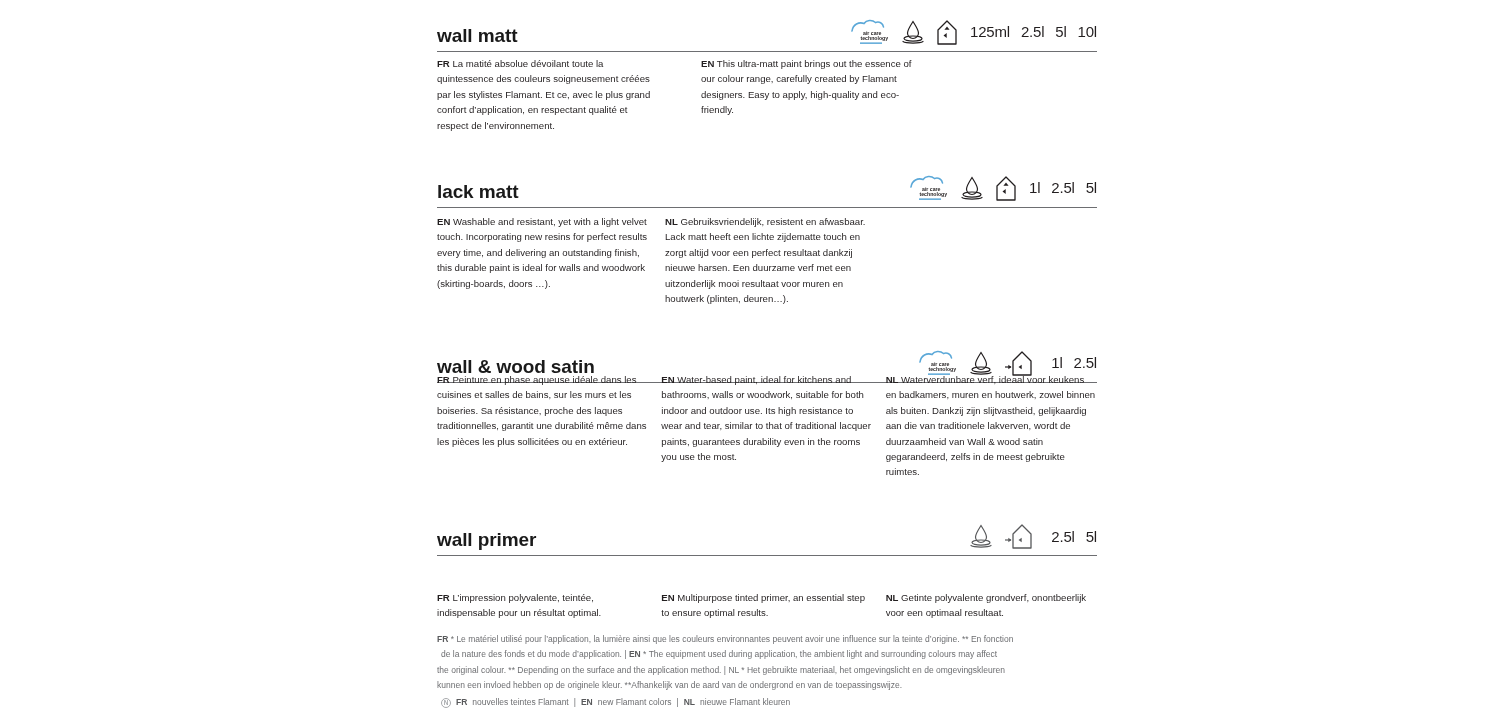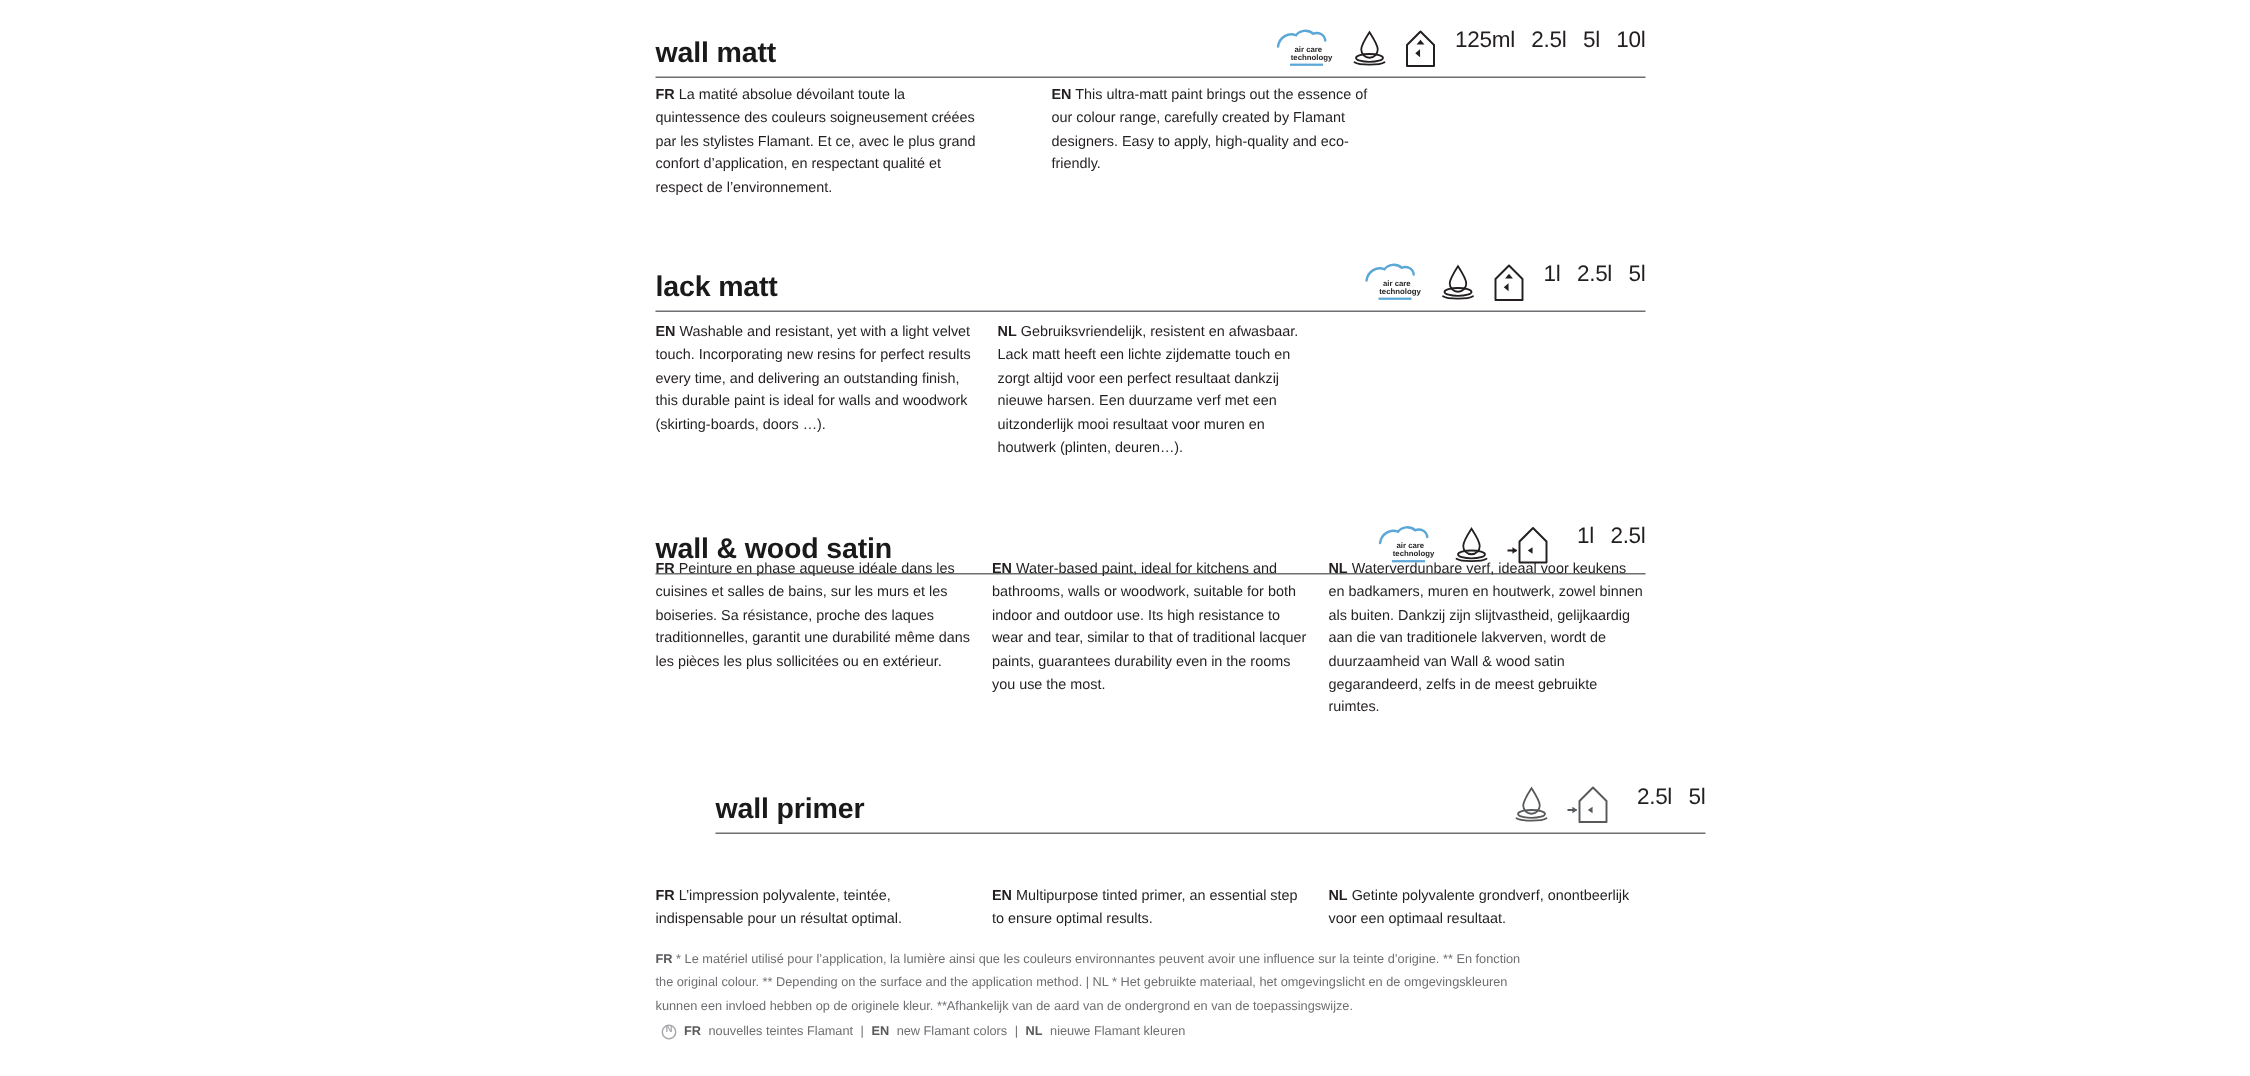--- a/index.html
+++ b/index.html
@@ -49,21 +49,21 @@
     bottom: 0;
     height: 1px;
     background: #6d6e71;
   }
 
   .spec-row {
     position: absolute;
     right: 0;
     bottom: 6px;
     display: flex;
-    align-items: flex-start;
+    align-items: center;
     gap: 9px;
   }
 
   .icons {
     display: flex;
     align-items: flex-end;
     gap: 10px;
   }
 
   .volumes {
@@ -296,21 +296,21 @@
     <div class="col c2">
       <span class="lang">EN</span>
       <span>Water-based paint, ideal for kitchens and bathrooms, walls or woodwork, suitable for both indoor and outdoor use. Its high resistance to wear and tear, similar to that of traditional lacquer paints, guarantees durability even in the rooms you use the most.</span>
     </div>
     <div class="col c3">
       <span class="lang">NL</span>
       <span>Waterverdunbare verf, ideaal voor keukens en badkamers, muren en houtwerk, zowel binnen als buiten. Dankzij zijn slijtvastheid, gelijkaardig aan die van traditionele lakverven, wordt de duurzaamheid van Wall &amp; wood satin gegarandeerd, zelfs in de meest gebruikte ruimtes.</span>
     </div>
   </div>
 
-  <div class="product" style="top:512px;margin-left:40px;">
+  <div class="product" style="top:512px;">
     <div class="product-head">
       <div class="product-title">wall primer</div>
       <div class="spec-row">
         <div class="icons">
           <span>
             <svg class="icon icon-drop" viewBox="0 0 26 27">
               <path d="M13 2.5 C16.5 8, 18.5 11, 18.5 14 A5.5 5.5 0 0 1 7.5 14 C7.5 11, 9.5 8, 13 2.5 Z" fill="none" stroke="#58595b" stroke-width="1.2"></path>
               <ellipse cx="13" cy="19.6" rx="9" ry="2.6" fill="none" stroke="#58595b" stroke-width="1.2"></ellipse>
               <path d="M3 22.5 C6 24.6, 20 24.6, 23 22.5" fill="none" stroke="#58595b" stroke-width="1.2" stroke-linecap="round"></path>
             </svg>
@@ -346,20 +346,24 @@
       <span class="lang">NL</span>
       <span>Getinte polyvalente grondverf, onontbeerlijk voor een optimaal resultaat.</span>
     </div>
   </div>
 
   <div class="footnotes">
     <div class="fn-line">
       <span class="lang">FR</span>
       <span>* Le matériel utilisé pour l’application, la lumière ainsi que les couleurs environnantes peuvent avoir une influence sur la teinte d’origine.  ** En fonction</span>
     </div>
+    <div class="fn-line fn-indent">
+      <span>de la nature des fonds et du mode d’application.  |  </span><span class="lang">EN</span>
+      <span>* The equipment used during application, the ambient light and surrounding colours may affect</span>
+    </div>
     <div class="fn-line">the original colour.  ** Depending on the surface and the application method. | NL * Het gebruikte materiaal, het omgevingslicht en de omgevingskleuren</div>
     <div class="fn-line">kunnen een invloed hebben op de originele kleur. **Afhankelijk van de aard van de ondergrond en van de toepassingswijze.</div>
     <div class="newline-row">
       <span class="n-badge">N</span>
       <span class="lang">FR</span>
       <span>nouvelles teintes Flamant</span>
       <span>|</span>
       <span class="lang">EN</span>
       <span>new Flamant colors</span>
       <span>|</span>

